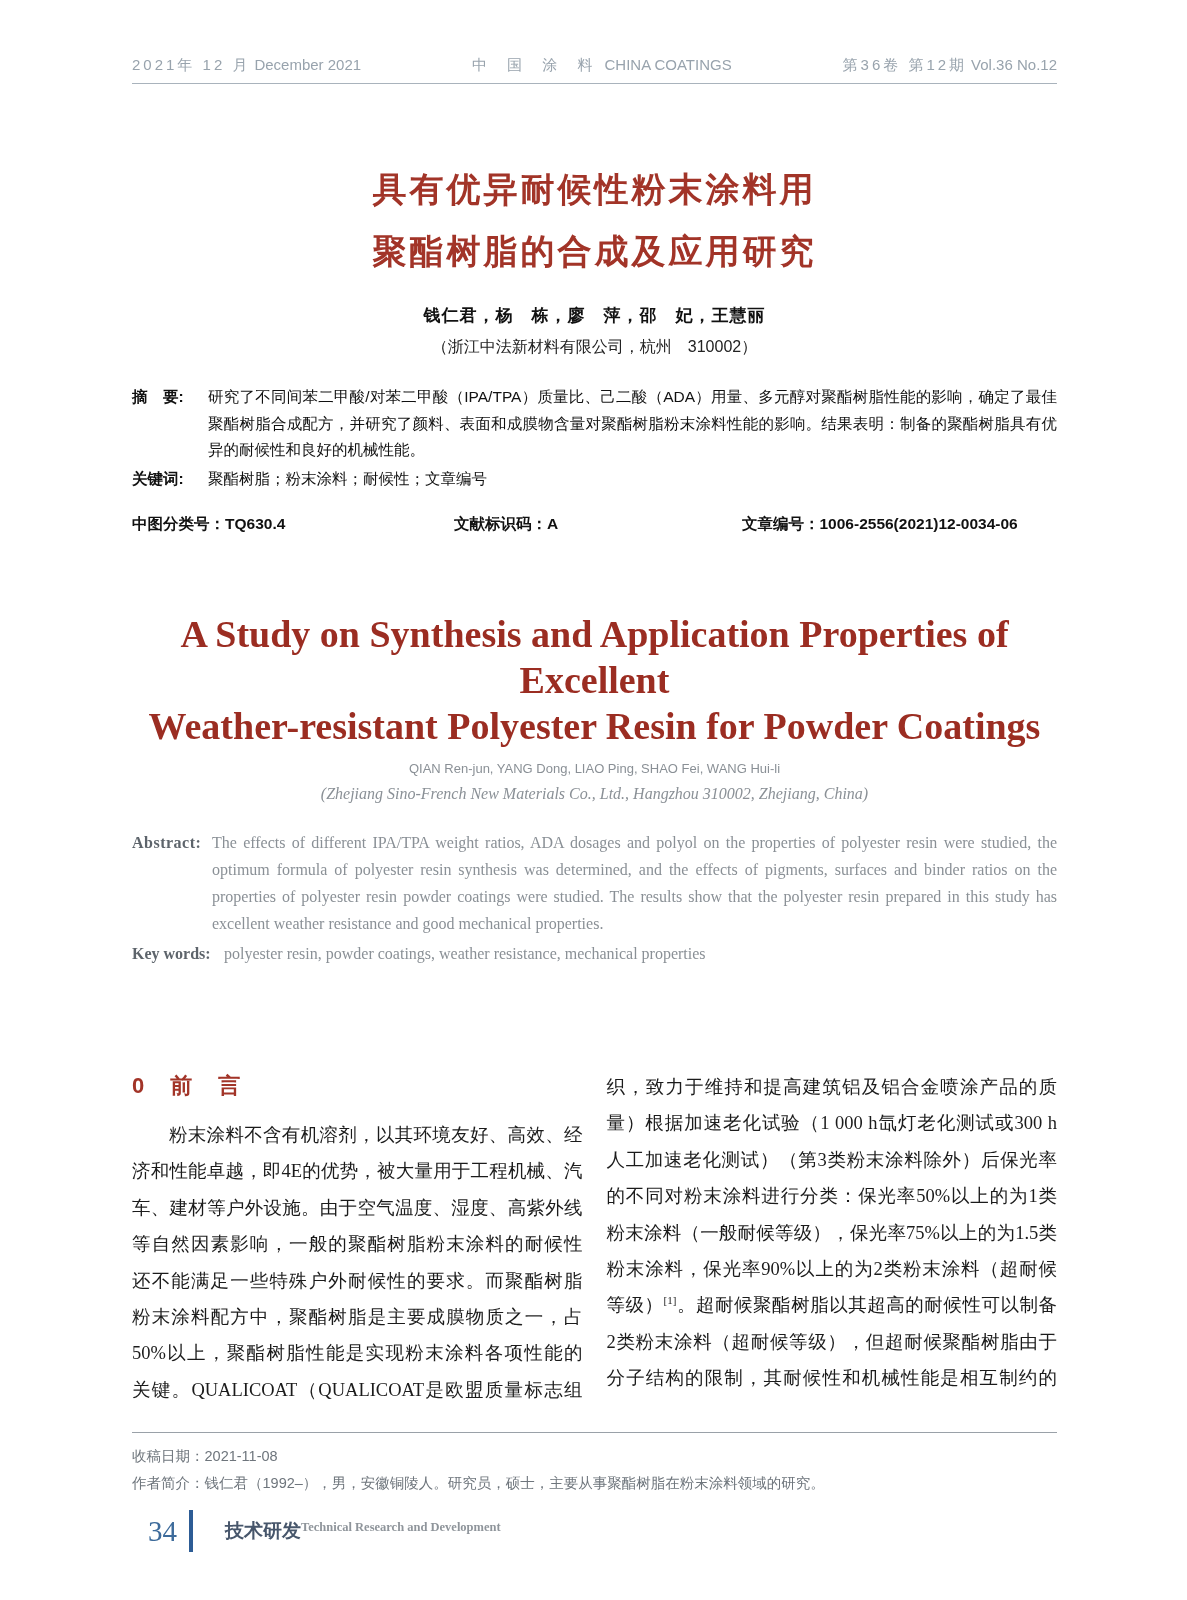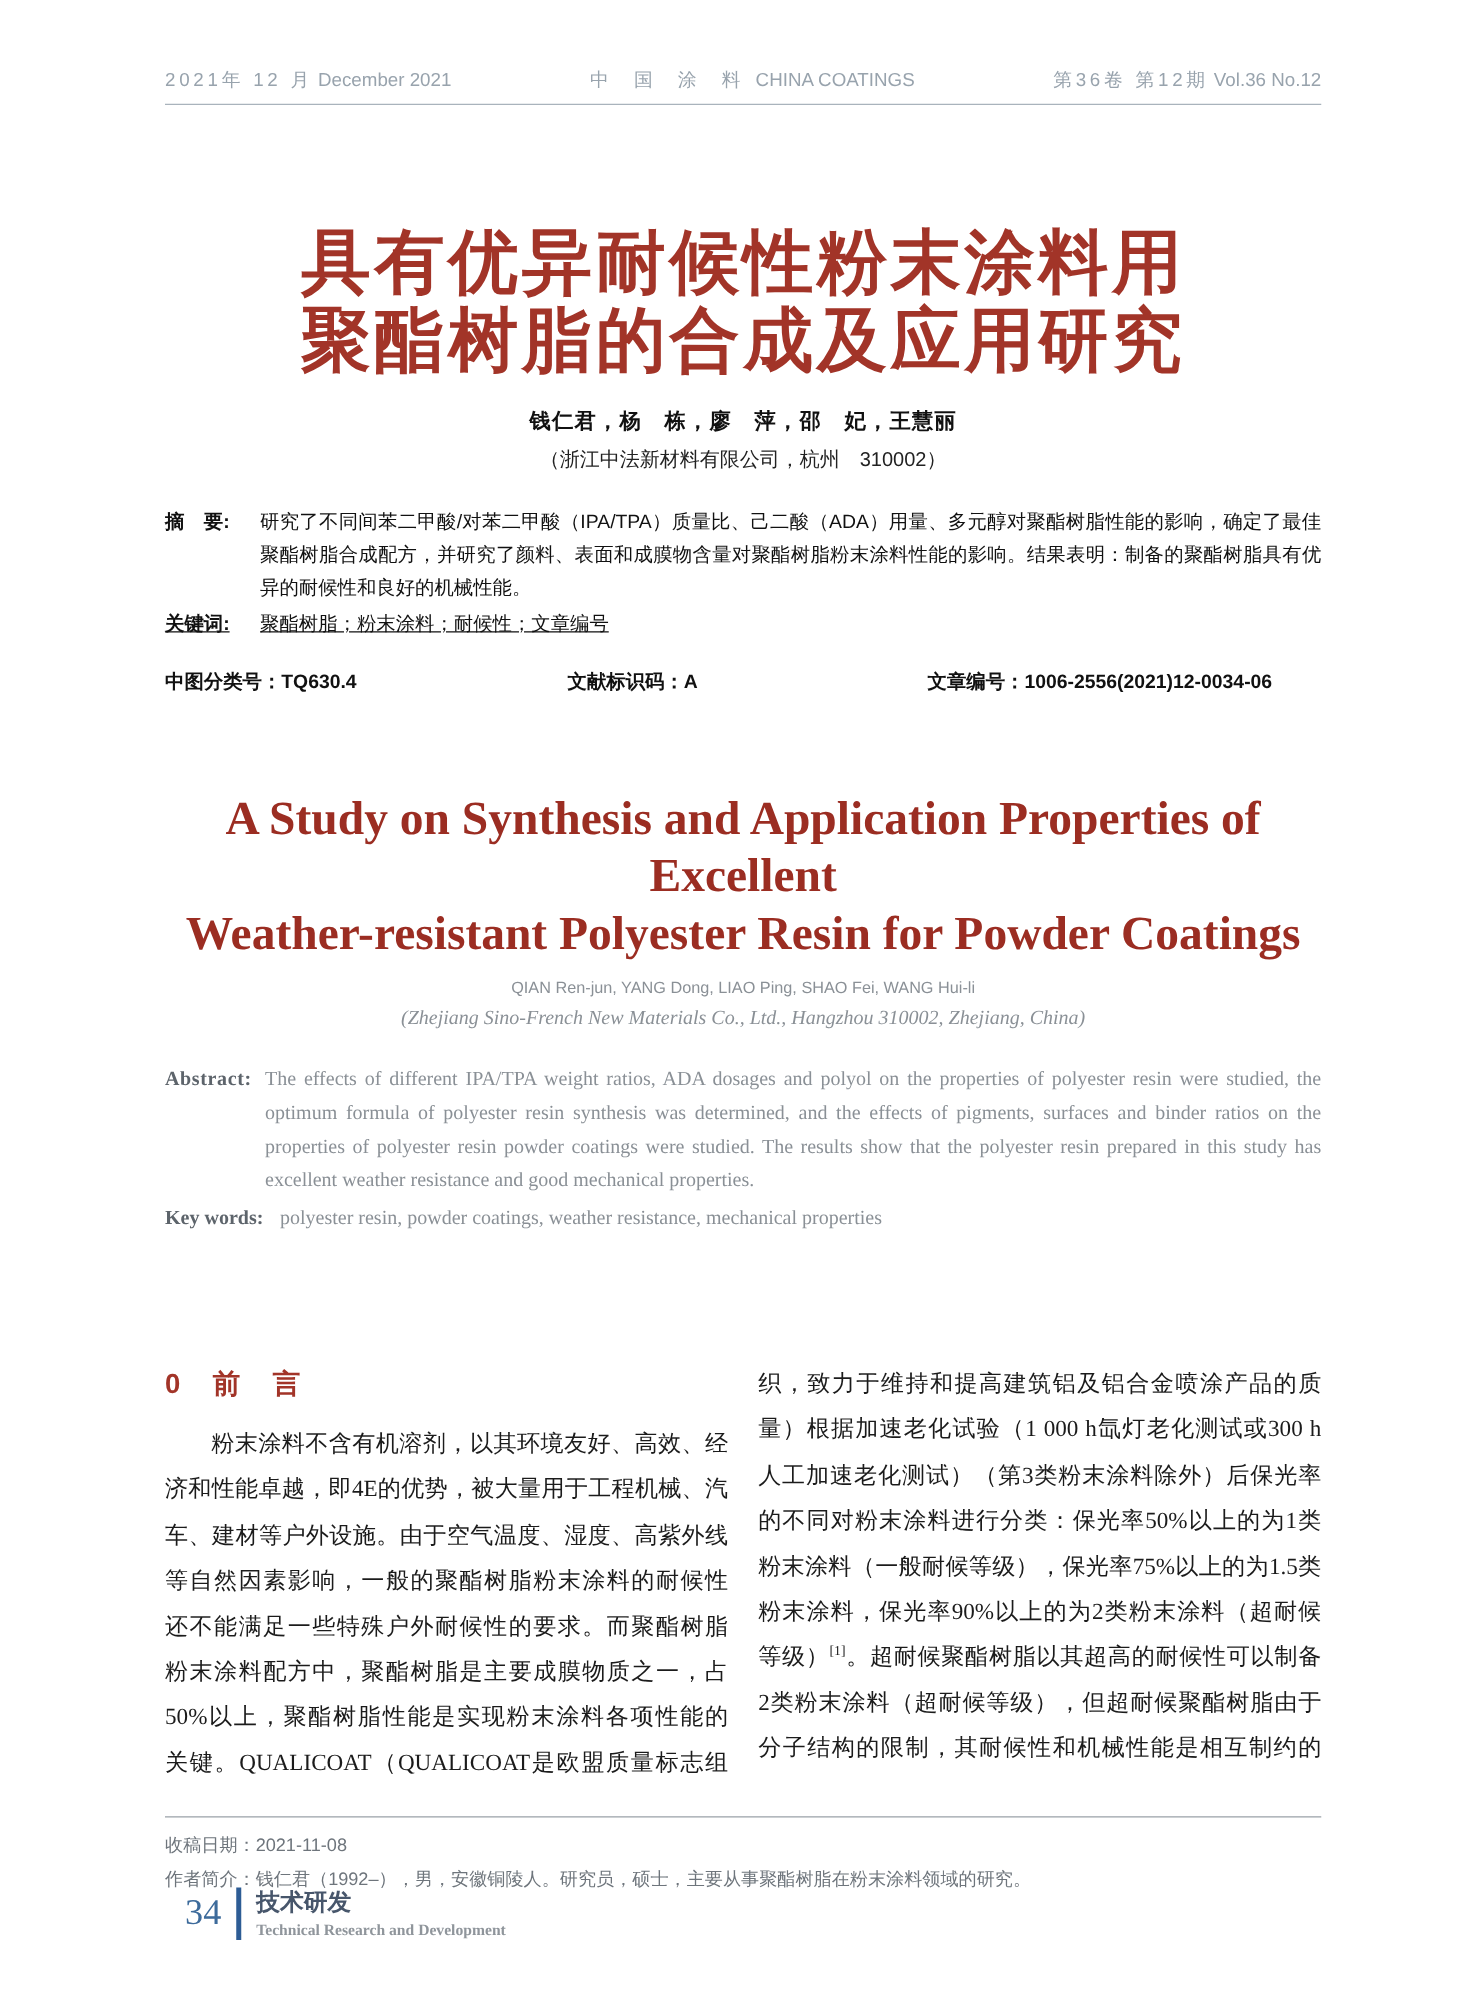--- a/index.html
+++ b/index.html
@@ -16,36 +16,36 @@
     color:#98a3ad; font-family:"Liberation Sans","DejaVu Sans",sans-serif;
     border-bottom:1.5px solid #a9b3bc; padding-bottom:8px; }
   .jheader .col { display:flex; flex-direction:row; gap:4px; font-size:15px; line-height:20px; }
   .jheader .c-left { text-align:left; }
   .jheader .c-mid { text-align:center; }
   .jheader .c-right { text-align:right; }
   .jheader .cn { letter-spacing:3px; }
   .jheader .c-mid .cn { letter-spacing:8px; }
 
   
-  .title-cn { margin-top:95px; text-align:center; color:#a23428;
+  .title-cn { margin-top:74px; text-align:center; color:#a23428;
     font-family:"Liberation Sans","DejaVu Sans",sans-serif;
-    font-weight:bold; font-size:56px; line-height:62px; letter-spacing:3px; }
+    font-weight:bold; font-size:34px; line-height:62px; letter-spacing:3px; }
 
   .authors-cn { margin-top:22px; text-align:center; font-weight:bold; font-size:17px;
     font-family:"Liberation Sans","DejaVu Sans",sans-serif; color:#111; letter-spacing:1px; }
   .affil-cn { margin-top:10px; text-align:center; font-size:16px;
     font-family:"Liberation Sans","DejaVu Sans",sans-serif; color:#222; }
 
   
   .block-cn { font-family:"Liberation Sans","DejaVu Sans",sans-serif; font-size:15.5px;
     line-height:26.5px; color:#111; }
   .abstract-cn { margin-top:26px; display:flex; }
   .abstract-cn .lbl { flex:0 0 76px; font-weight:bold; }
   .abstract-cn .txt { flex:1; text-align:justify; }
-  .keywords-cn { margin-top:2px; display:flex;text-decoration:underline; }
+  .keywords-cn { margin-top:2px; display:flex; }
   .keywords-cn .lbl { flex:0 0 76px; font-weight:bold; }
 
   .meta-row { margin-top:22px; display:flex; font-family:"Liberation Sans","DejaVu Sans",sans-serif;
     font-size:15.5px; font-weight:bold; color:#111; }
   .meta-row .m1 { width:322px; }
   .meta-row .m2 { width:288px; }
   .meta-row .m3 { flex:1; }
   .doi-row { margin-top:16px; font-size:16px; color:#222; }
 
   
@@ -73,21 +73,21 @@
 
   
   .footnote { margin-top:24px; border-top:1.5px solid #9aa1a8; padding-top:10px;
     font-family:"Liberation Sans","DejaVu Sans",sans-serif; color:#6e757c;
     font-size:14.5px; line-height:27px; }
 
   
   .pfooter { position:absolute; left:148px; bottom:48px; display:flex; align-items:center; }
   .pfooter .pno { font-size:29px; color:#3d6b9b; font-family:"Liberation Serif","DejaVu Serif",serif; }
   .pfooter .bar { width:4px; height:42px; background:#2d5c95; margin:0 12px 0 12px; }
-  .pfooter .colname { display:flex; flex-direction:column; }
+  .pfooter .colname { display:flex; flex-direction:row;margin-left:20px; }
   .pfooter .cn { font-size:19px; font-weight:bold; color:#47566b;
     font-family:"Liberation Sans","DejaVu Sans",sans-serif; }
   .pfooter .en { font-size:12.5px; color:#8f959b; margin-top:2px;
     font-family:"Liberation Serif","DejaVu Serif",serif; font-weight:bold; }
 </style>
 </head>
 <body>
 
 <div class="page">
 

